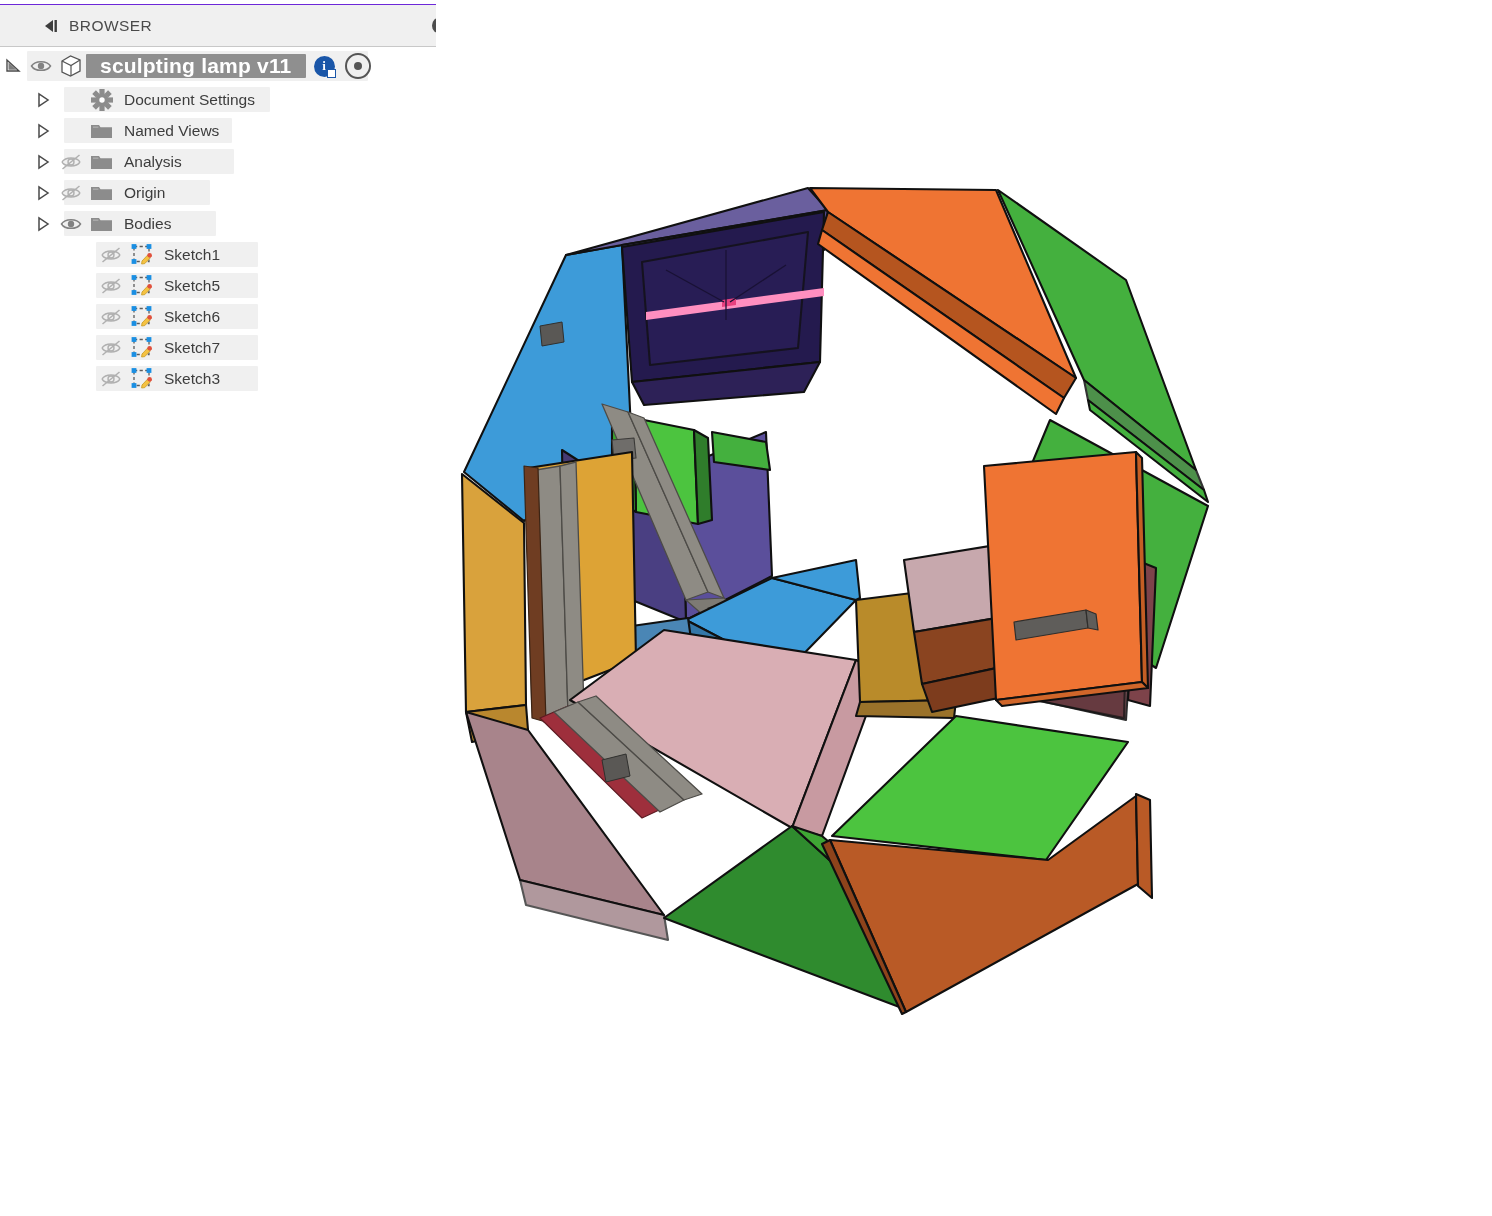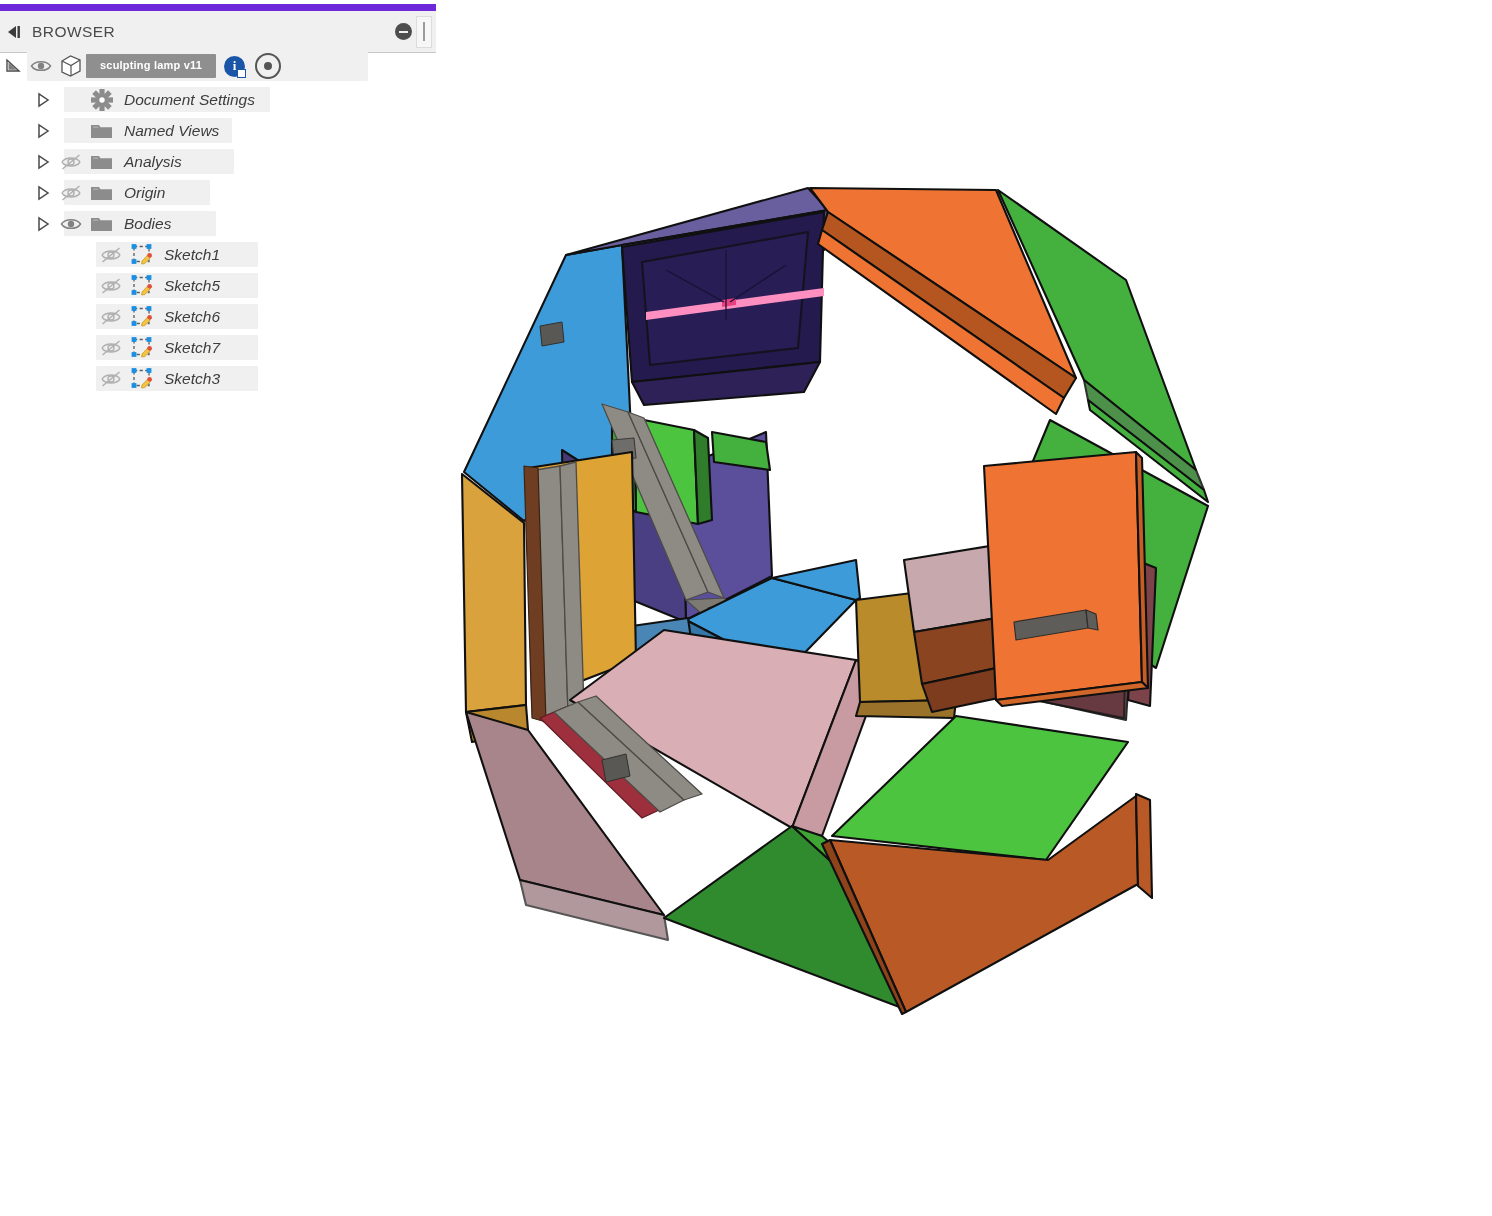--- a/index.html
+++ b/index.html
@@ -12,23 +12,23 @@
     position:relative;
   }
   
   #browser-panel{
     position:absolute;left:0;top:0;width:436px;height:1216px;
     background:#ffffff;
   }
   #browser-header{
     position:absolute;left:0;top:4px;width:436px;height:41px;
     background:#f0f0f0;
-    border-top:7px solid #6d28d9;
+    border-top:1px solid #6d28d9;
     border-bottom:1px solid #c8c8c8;
-    display:flex;align-items:center;
+    display:flex;align-items:center;padding-left:37px;
   }
   .hdr-collapse{
     width:30px;height:100%;display:flex;align-items:center;justify-content:center;
     color:#3c3c3c;
   }
   .hdr-collapse svg{display:block;}
   #browser-title{
     font-size:15.5px;color:#4a4a4a;letter-spacing:.45px;
     margin-left:2px;flex:1;
   }
@@ -51,27 +51,27 @@
     font-size:15.5px;color:#3d3d3d;white-space:nowrap;
   }
   .rowbg{
     position:absolute;top:3px;height:25px;background:#f0f0f0;border-radius:1px;
   }
   .cell{position:relative;z-index:2;display:flex;align-items:center;}
   .arrow{width:26px;display:flex;align-items:center;justify-content:center;}
   .arrow svg{display:block;}
   .eye{width:30px;display:flex;align-items:center;justify-content:center;}
   .icn{width:32px;display:flex;align-items:center;justify-content:center;}
-  .lbl{padding-left:6px;padding-right:12px;font-style:italic;}
+  .lbl{padding-left:6px;padding-right:12px;}
 
   
   #root-row{height:36px;}
   #root-row .rowbg{top:3px;height:30px;left:27px;width:341px;background:#f0f0f0;}
   .name-band{
-    background:#8f8f8f;color:#ffffff;font-weight:bold;font-size:11px;
+    background:#8f8f8f;color:#ffffff;font-weight:bold;font-size:21px;
     padding:4px 14px 5px 14px;border-radius:1px;line-height:15px;
     letter-spacing:.2px;
   }
   .cube-ico{width:30px;height:26px;display:flex;align-items:center;justify-content:center;}
   .badge-i{
     width:21px;height:21px;border-radius:50%;background:#1a56a8;color:#fff;
     font-weight:bold;font-size:13px;display:flex;align-items:center;justify-content:center;
     position:relative;font-family:"Liberation Serif", serif;
   }
   .badge-i::after{

